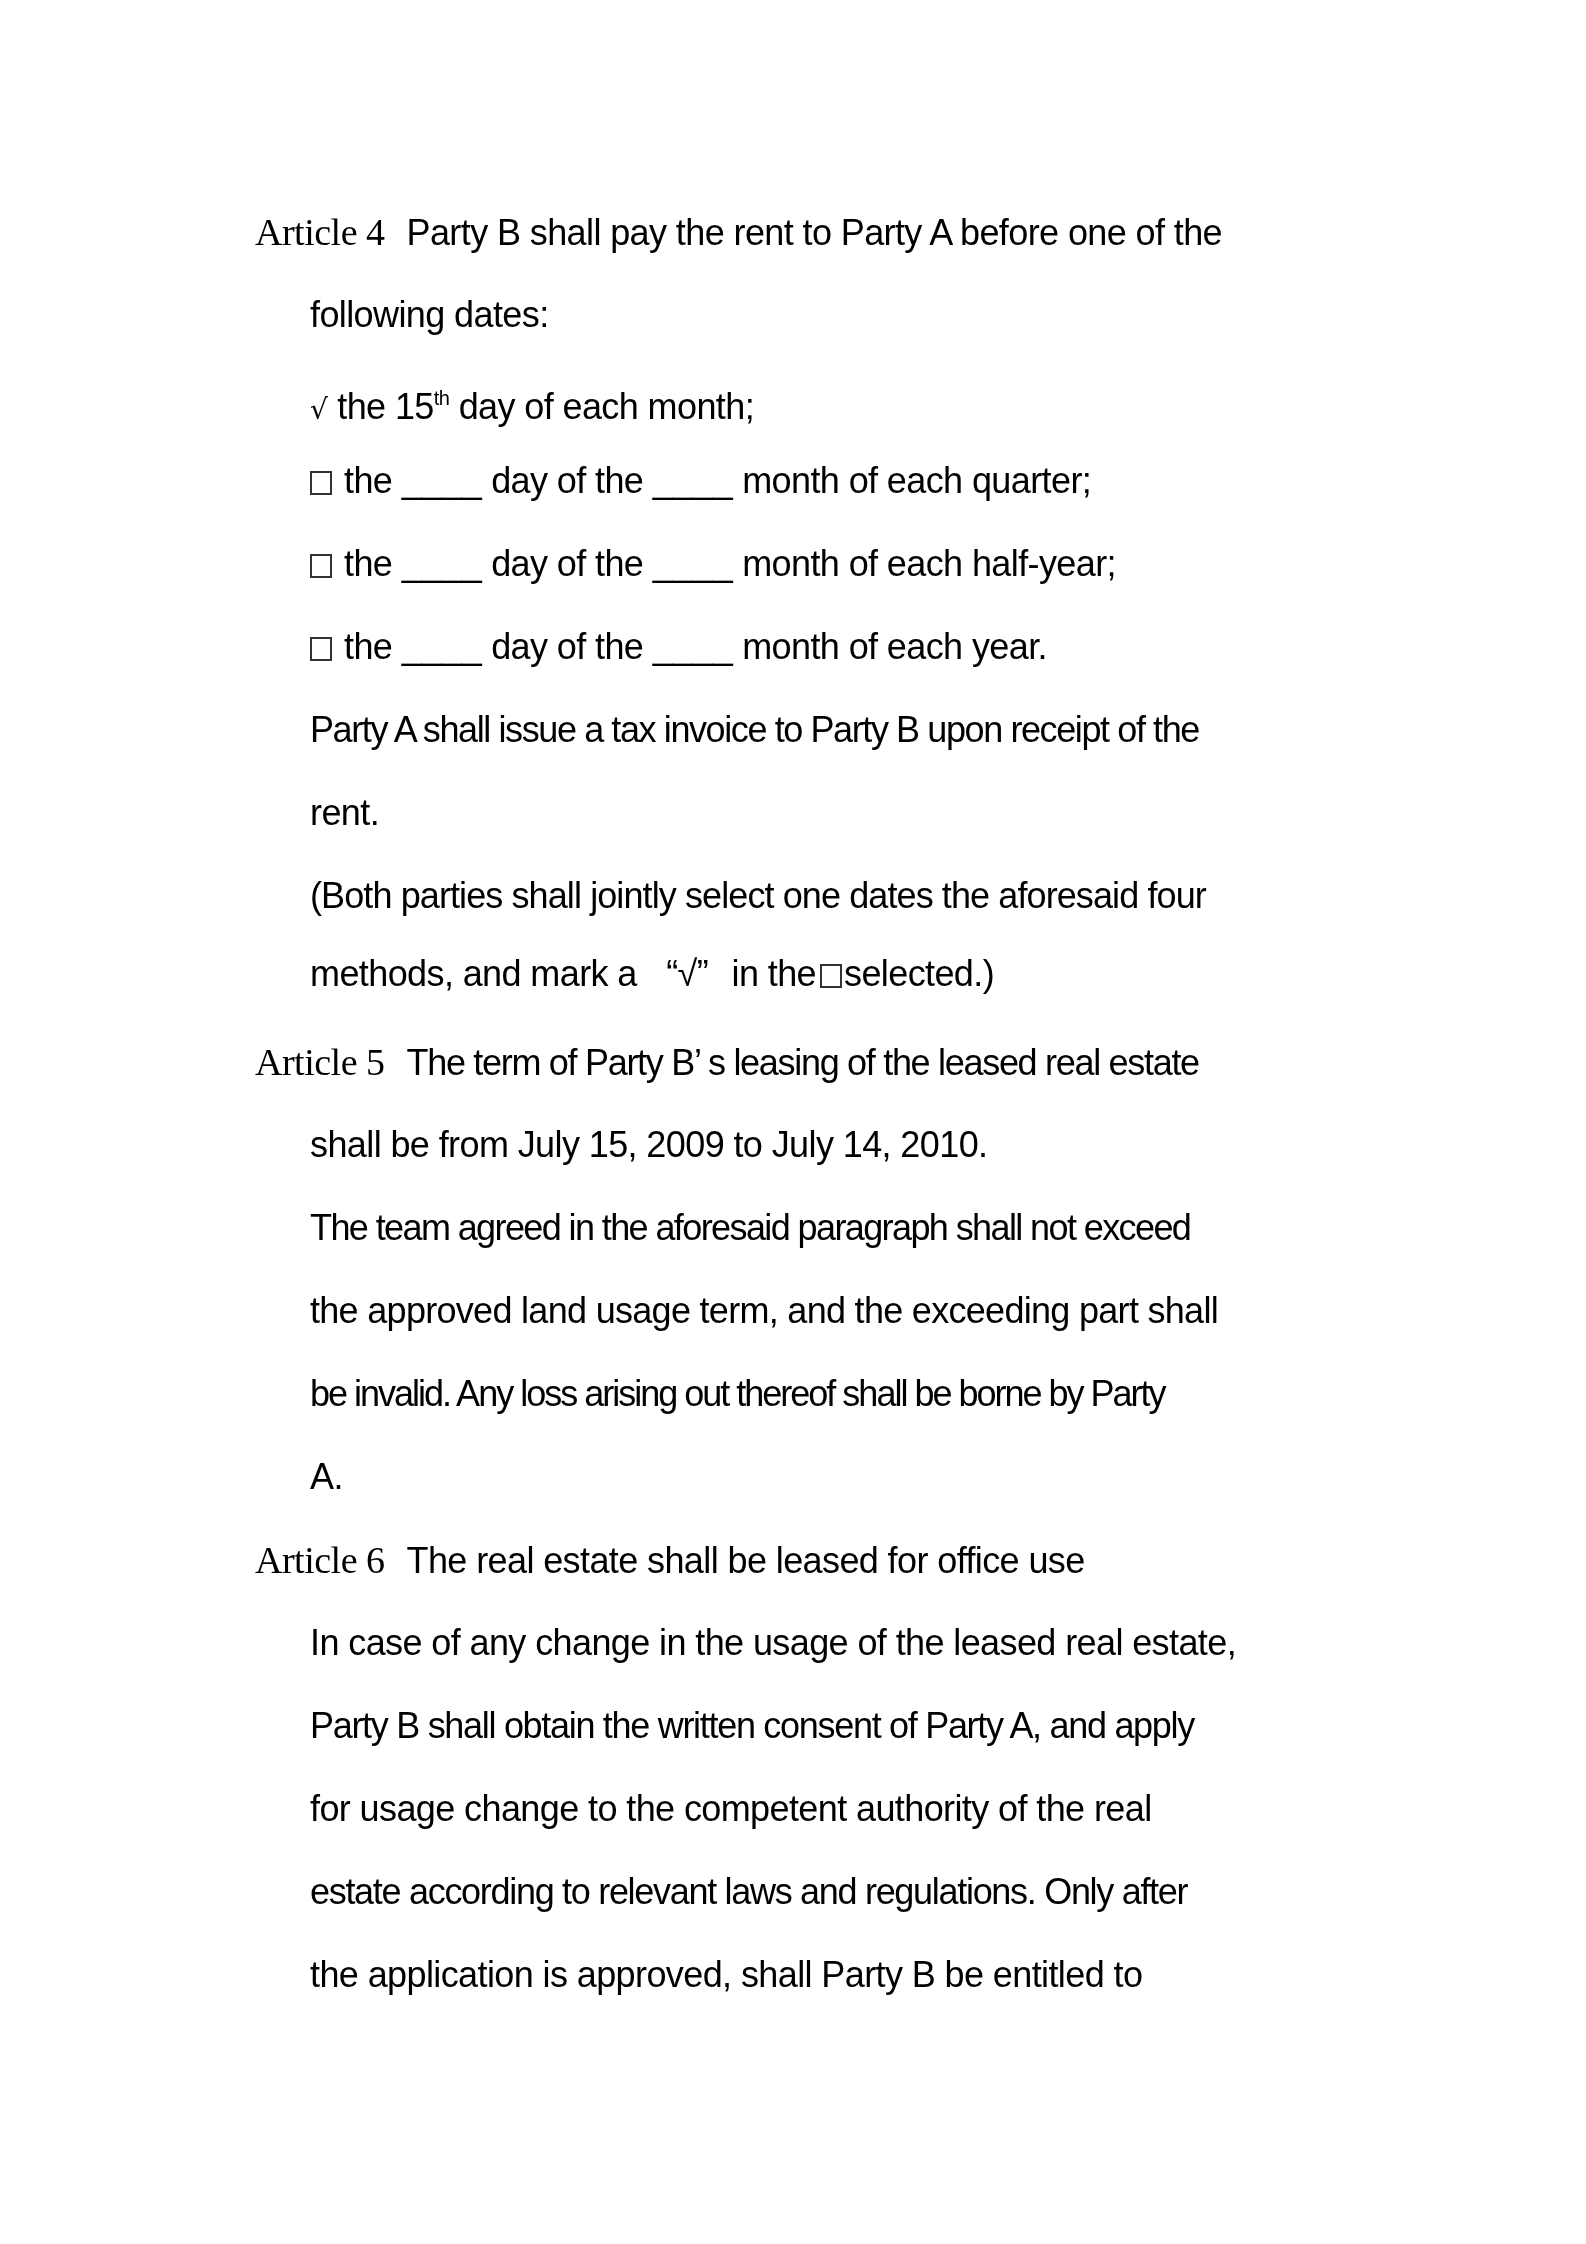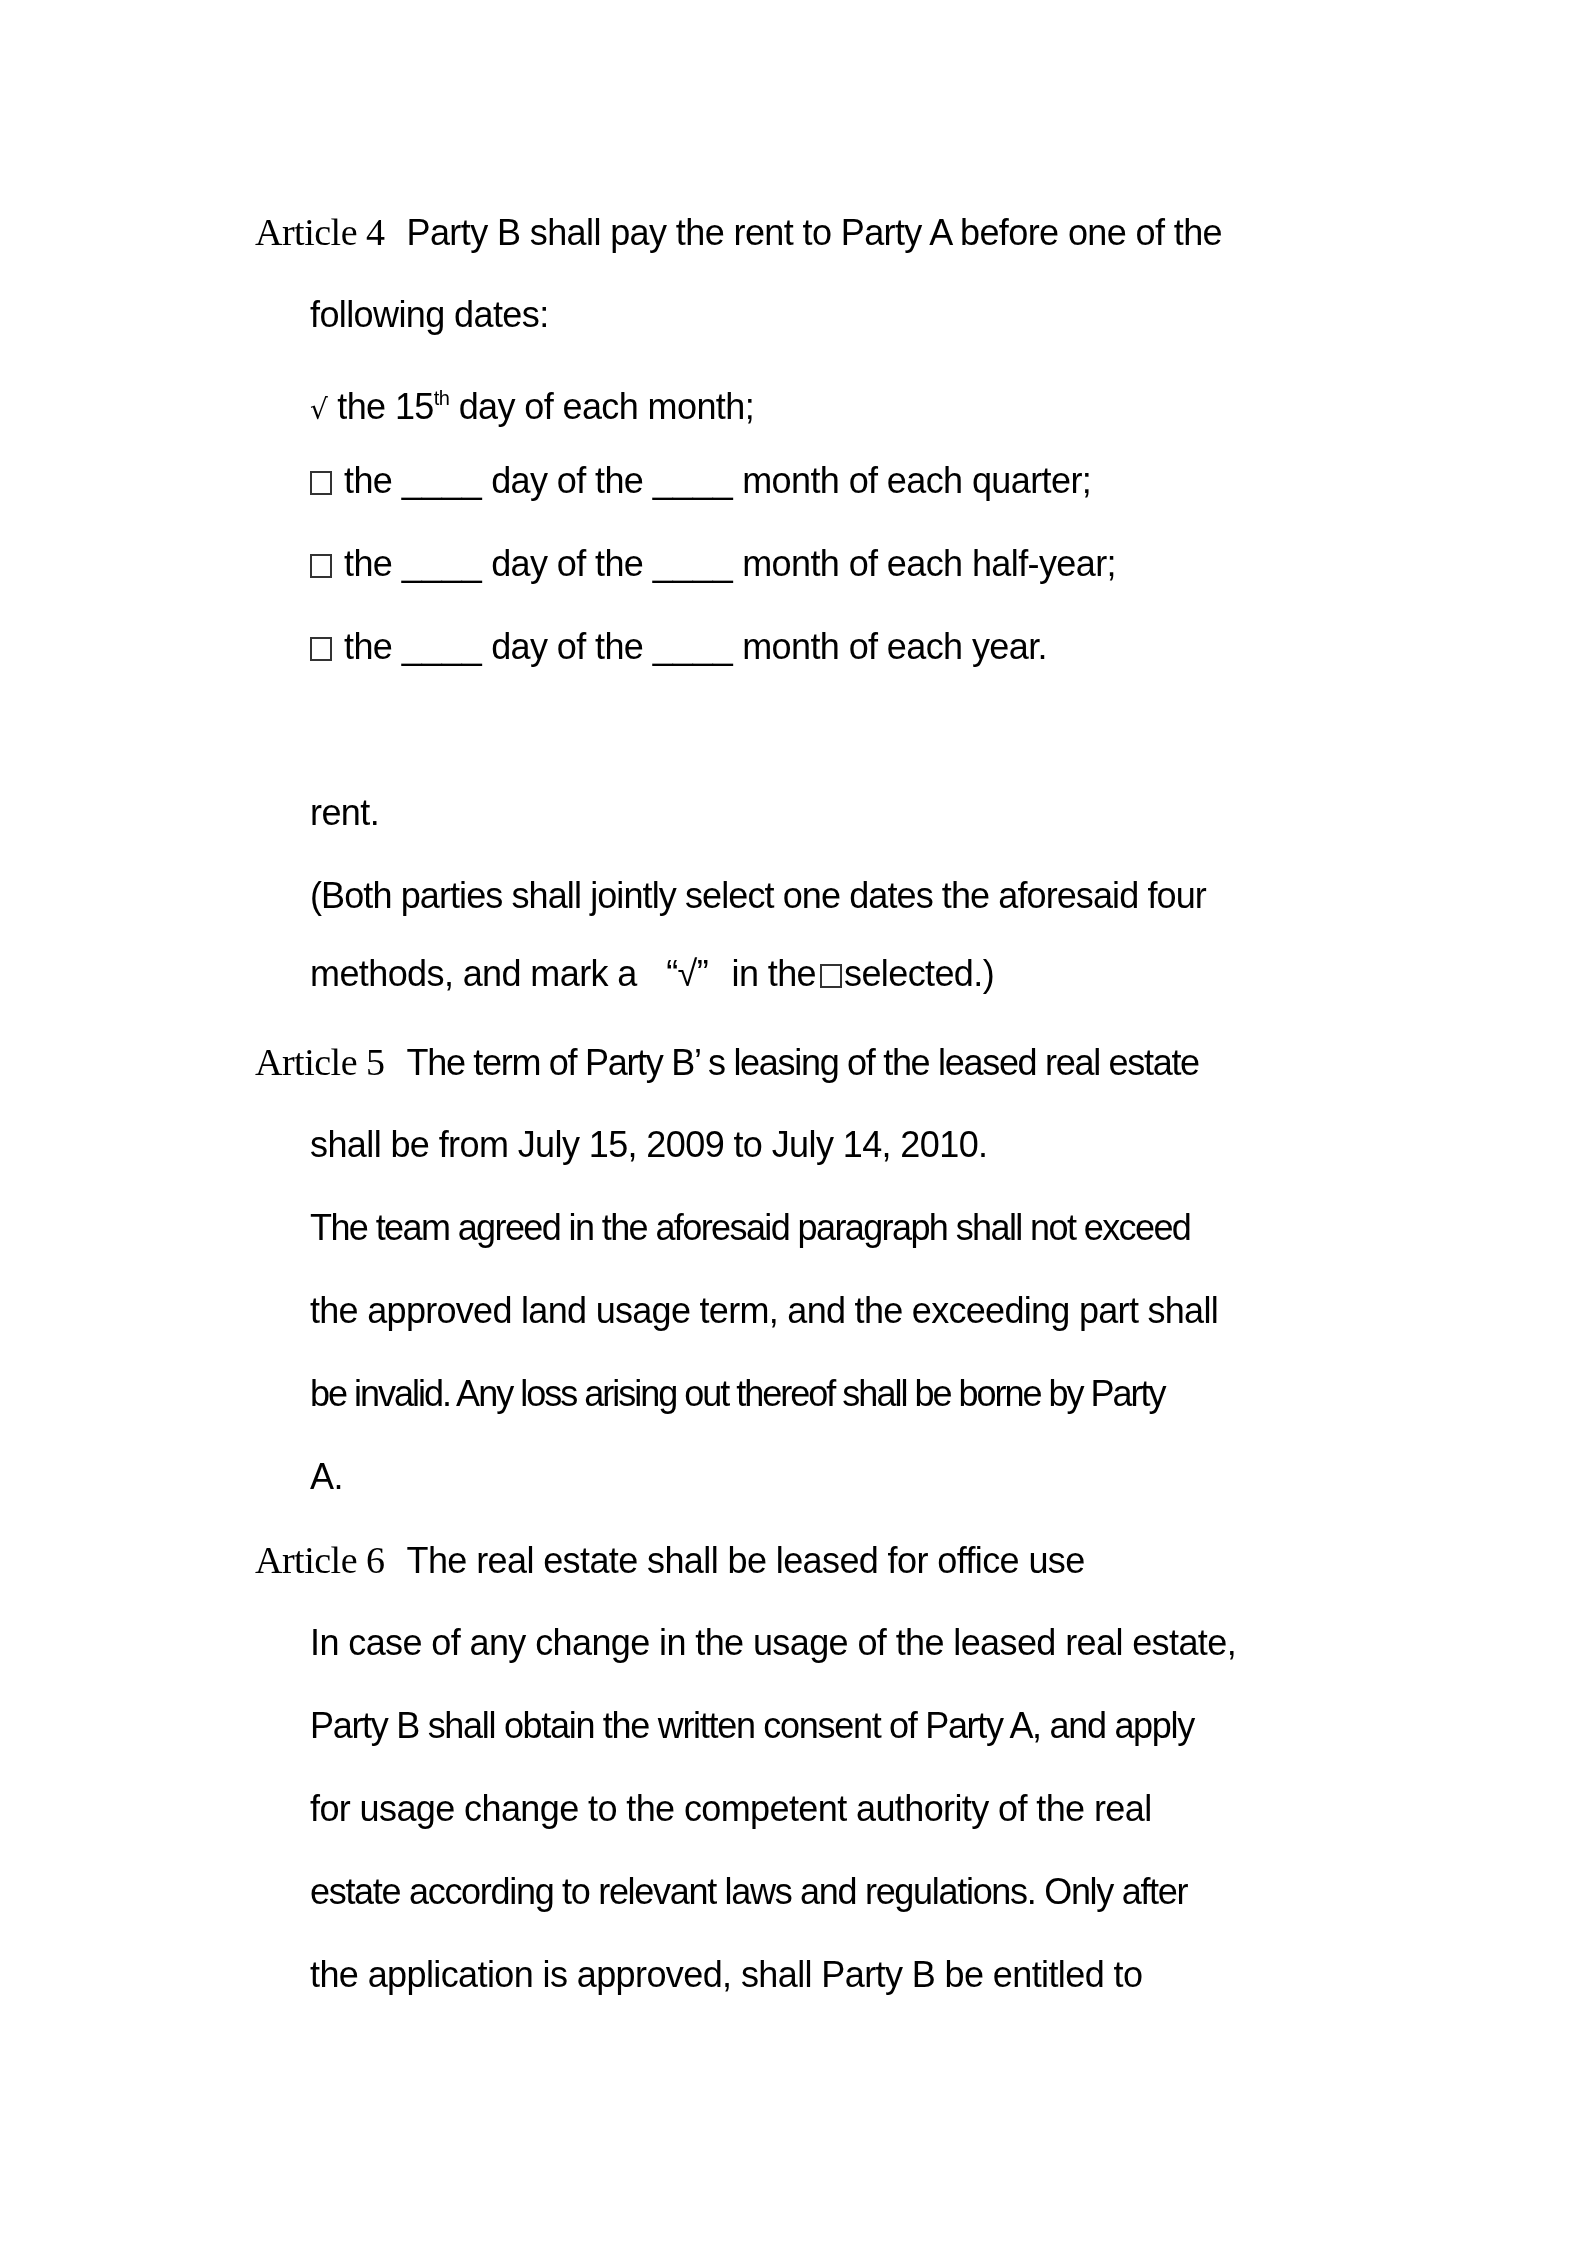--- a/index.html
+++ b/index.html
@@ -76,20 +76,21 @@
   </div>
 
   <div class="line l-ind" style="top:625px;">
     <span class="box"></span><span>the</span>
     <span class="blank">____</span>
     <span>day of the</span>
     <span class="blank">____</span>
     <span>month of each year.</span>
   </div>
 
+  <div class="line l-ind" style="top:708px; letter-spacing:-1.4px;">Party A shall issue a tax invoice to Party B upon receipt of the</div>
   <div class="line l-ind" style="top:791px;">rent.</div>
   <div class="line l-ind" style="top:874px; letter-spacing:-0.9px;">(Both parties shall jointly select one dates the aforesaid four</div>
   <div class="line l-ind" style="top:952px;">
     <span>methods, and mark a</span>
     <span style="margin:0 14px 0 20px;">“√”</span>
     <span>in the</span><span class="box inline"></span><span>selected.)</span>
   </div>
 
   <div class="line l-art" style="top:1040px; letter-spacing:-1.3px;">
     <span class="art-label">Article 5</span><span>The term of Party B’ s leasing of the leased real estate</span>

